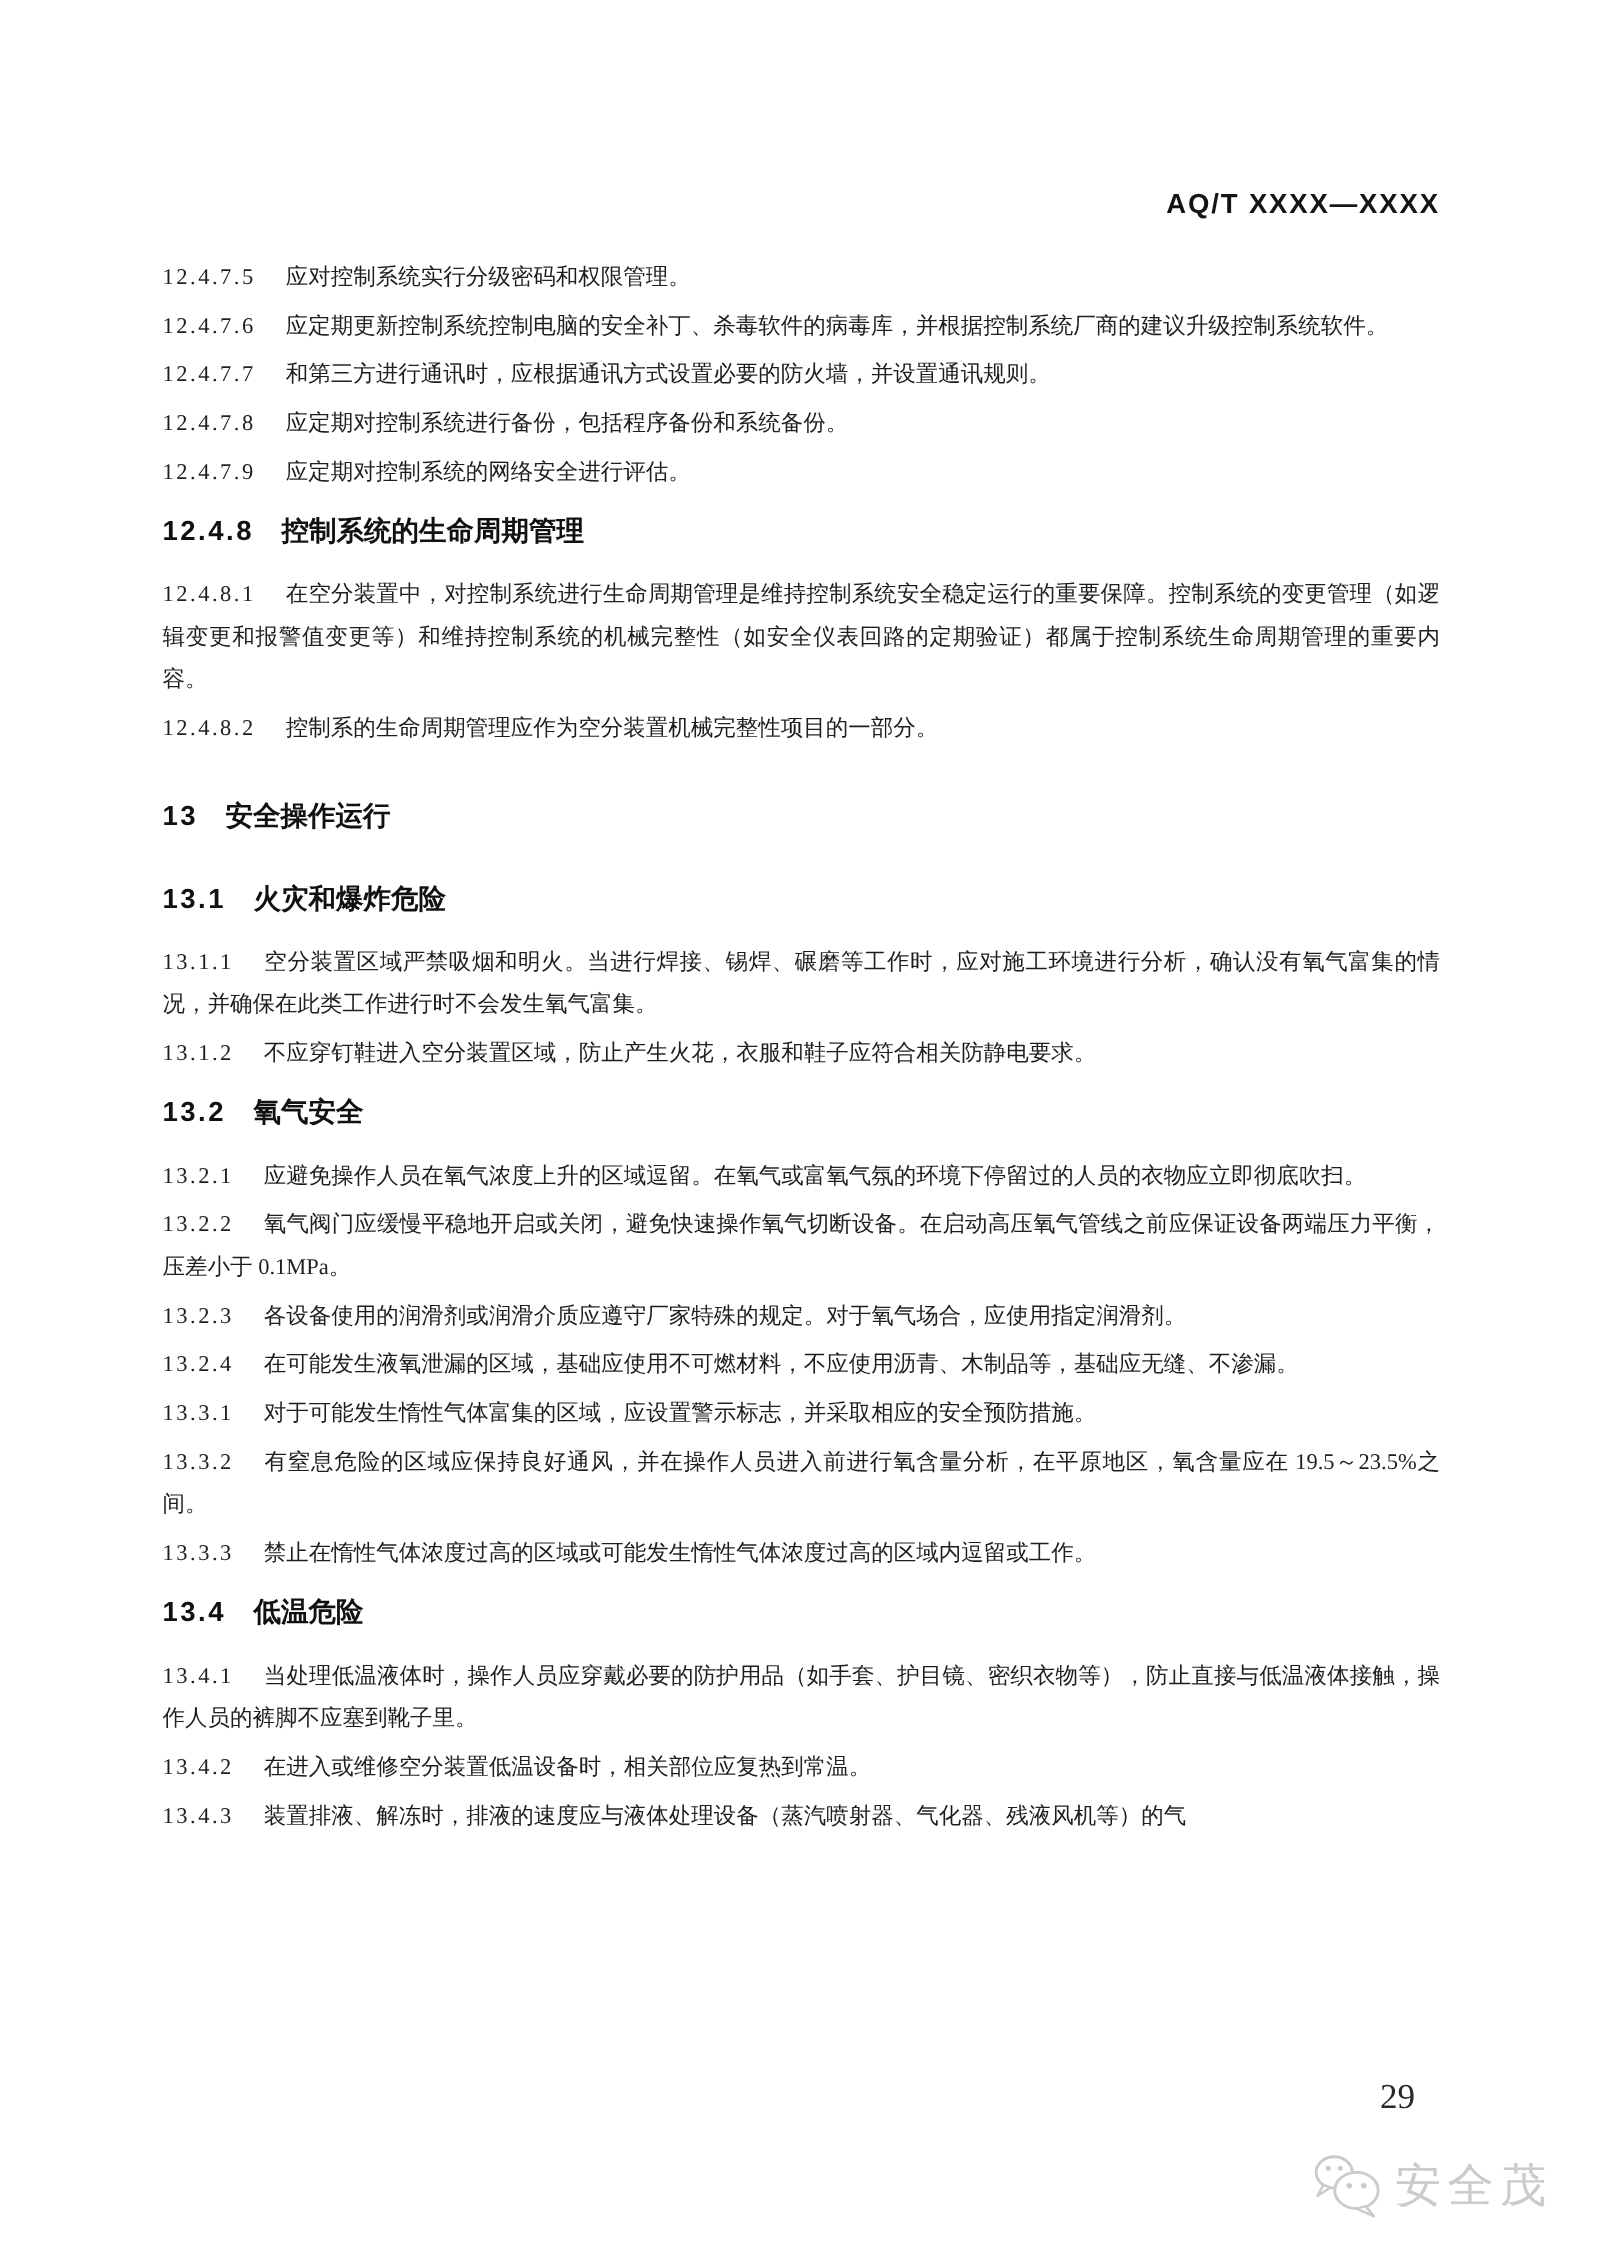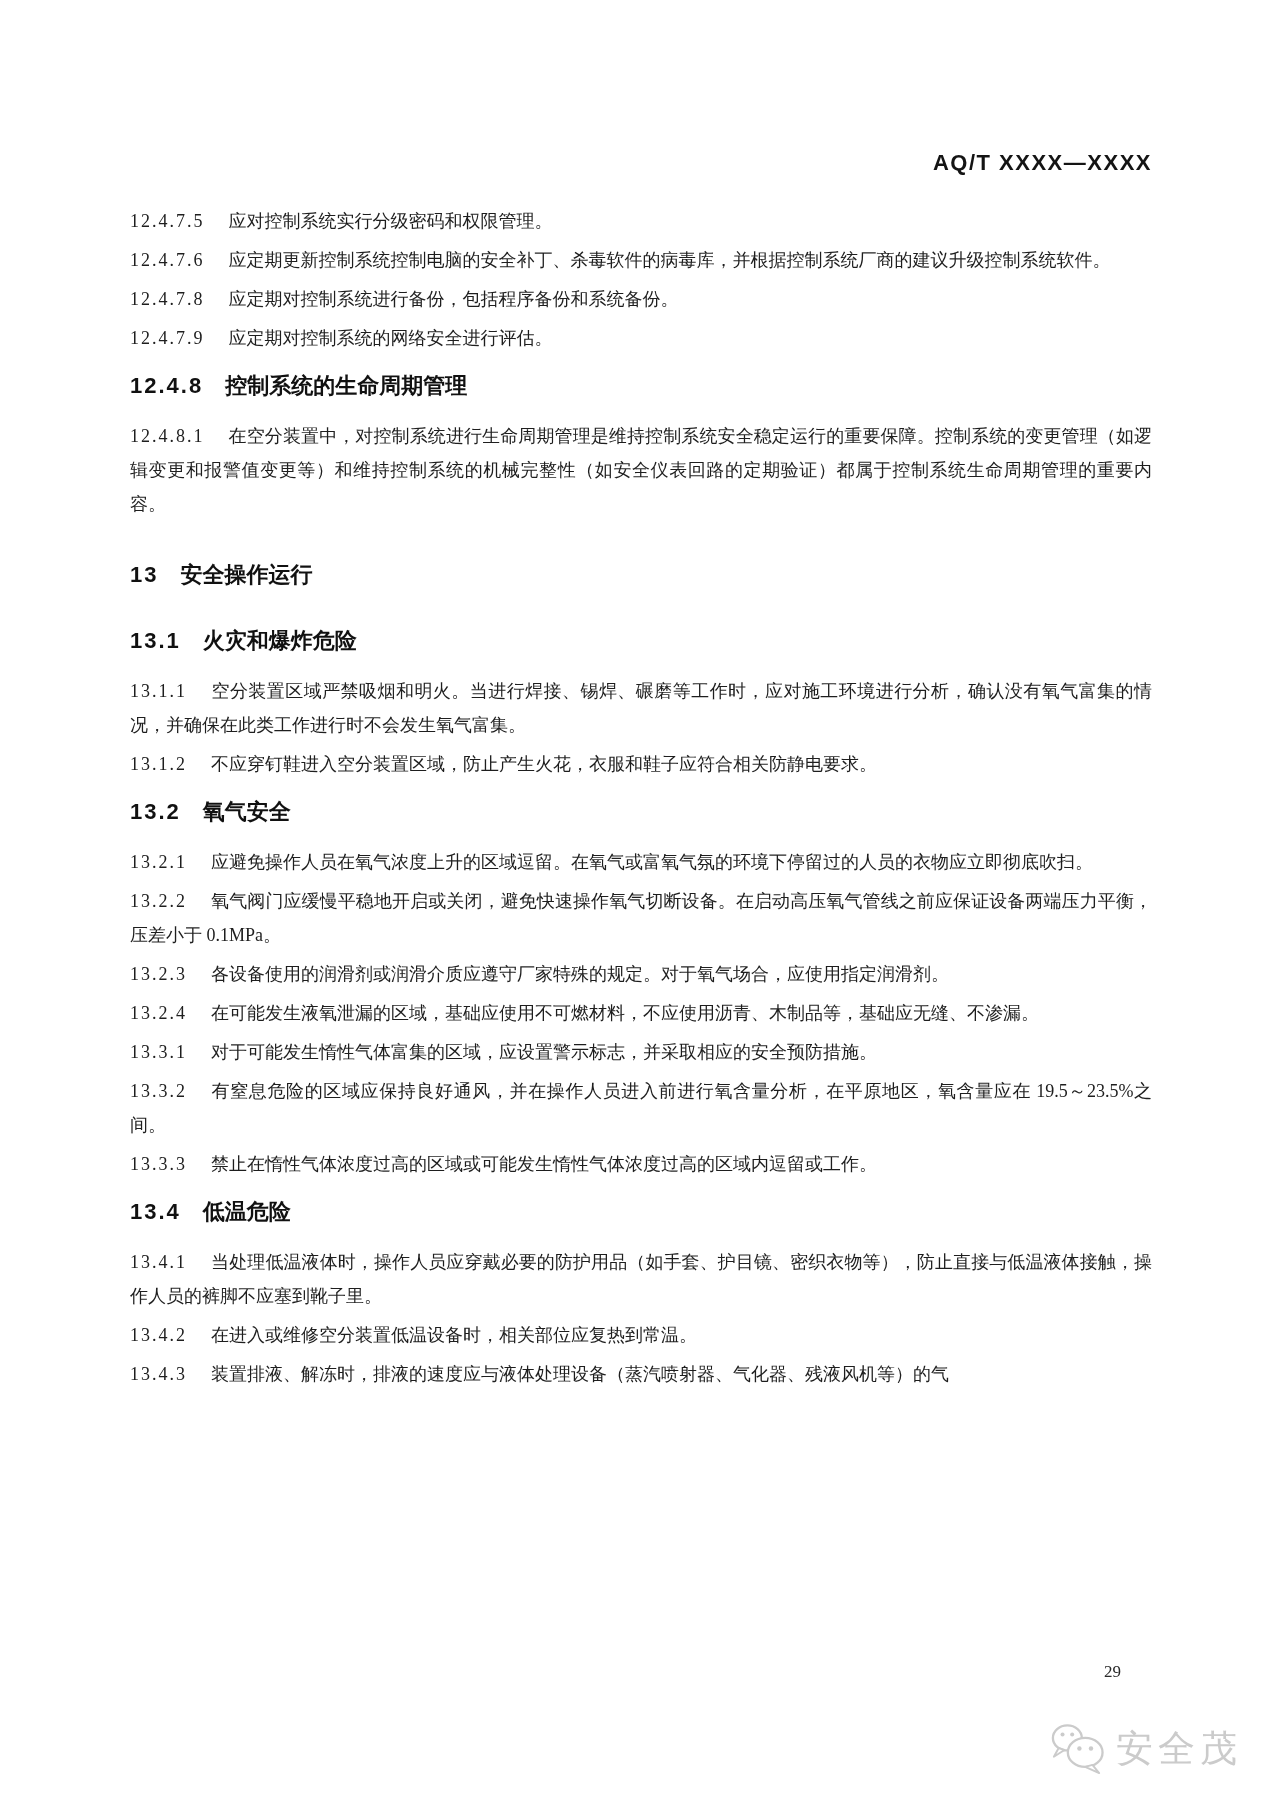--- a/index.html
+++ b/index.html
@@ -31,21 +31,21 @@
     font-size:22px; line-height:34px; font-weight:700;
     font-family:"Liberation Sans","DejaVu Sans",sans-serif;
     color:#111111;
   }
   h2.sec  { margin:14px 0 16px 0; }
   h1.chap { margin:37px 0 32px 0; }
   h1.chap .num, h2.sec .num { letter-spacing:2px; margin-right:22px; }
 
   .page-number {
     position:absolute; top:1662px; left:1104px;
-    font-size:17px; color:#2a2a2a;
+    font-size:28px; color:#2a2a2a;
     font-family:"Liberation Serif","DejaVu Serif",serif;
   }
 
   .watermark {
     position:absolute; top:1722px; right:38px;
     display:flex; align-items:center; gap:10px;
   }
   .wm-icon { width:58px; height:54px; display:block; }
   .wm-text {
     font-size:37px; letter-spacing:5px; color:#cbcbcb;
@@ -56,26 +56,28 @@
 </head>
 <body>
 
 <div class="page">
   <div class="content">
 
     <div class="doc-code">AQ/T XXXX—XXXX</div>
 
     <p class="clause"><span class="num">12.4.7.5</span><span>应对控制系统实行分级密码和权限管理。</span></p>
     <p class="clause"><span class="num">12.4.7.6</span><span>应定期更新控制系统控制电脑的安全补丁、杀毒软件的病毒库，并根据控制系统厂商的建议升级控制系统软件。</span></p>
+    <p class="clause"><span class="num">12.4.7.7</span><span>和第三方进行通讯时，应根据通讯方式设置必要的防火墙，并设置通讯规则。</span></p>
     <p class="clause"><span class="num">12.4.7.8</span><span>应定期对控制系统进行备份，包括程序备份和系统备份。</span></p>
     <p class="clause"><span class="num">12.4.7.9</span><span>应定期对控制系统的网络安全进行评估。</span></p>
 
     <h2 class="sec"><span class="num">12.4.8</span><span>控制系统的生命周期管理</span></h2>
 
     <p class="clause"><span class="num">12.4.8.1</span><span>在空分装置中，对控制系统进行生命周期管理是维持控制系统安全稳定运行的重要保障。控制系统的变更管理（如逻辑变更和报警值变更等）和维持控制系统的机械完整性（如安全仪表回路的定期验证）都属于控制系统生命周期管理的重要内容。</span></p>
+    <p class="clause"><span class="num">12.4.8.2</span><span>控制系的生命周期管理应作为空分装置机械完整性项目的一部分。</span></p>
 
     <h1 class="chap"><span class="num">13</span><span>安全操作运行</span></h1>
 
     <h2 class="sec"><span class="num">13.1</span><span>火灾和爆炸危险</span></h2>
     <p class="clause"><span class="num">13.1.1</span><span>空分装置区域严禁吸烟和明火。当进行焊接、锡焊、碾磨等工作时，应对施工环境进行分析，确认没有氧气富集的情况，并确保在此类工作进行时不会发生氧气富集。</span></p>
     <p class="clause"><span class="num">13.1.2</span><span>不应穿钉鞋进入空分装置区域，防止产生火花，衣服和鞋子应符合相关防静电要求。</span></p>
 
     <h2 class="sec"><span class="num">13.2</span><span>氧气安全</span></h2>
     <p class="clause"><span class="num">13.2.1</span><span>应避免操作人员在氧气浓度上升的区域逗留。在氧气或富氧气氛的环境下停留过的人员的衣物应立即彻底吹扫。</span></p>
     <p class="clause"><span class="num">13.2.2</span><span>氧气阀门应缓慢平稳地开启或关闭，避免快速操作氧气切断设备。在启动高压氧气管线之前应保证设备两端压力平衡，压差小于 0.1MPa。</span></p>

